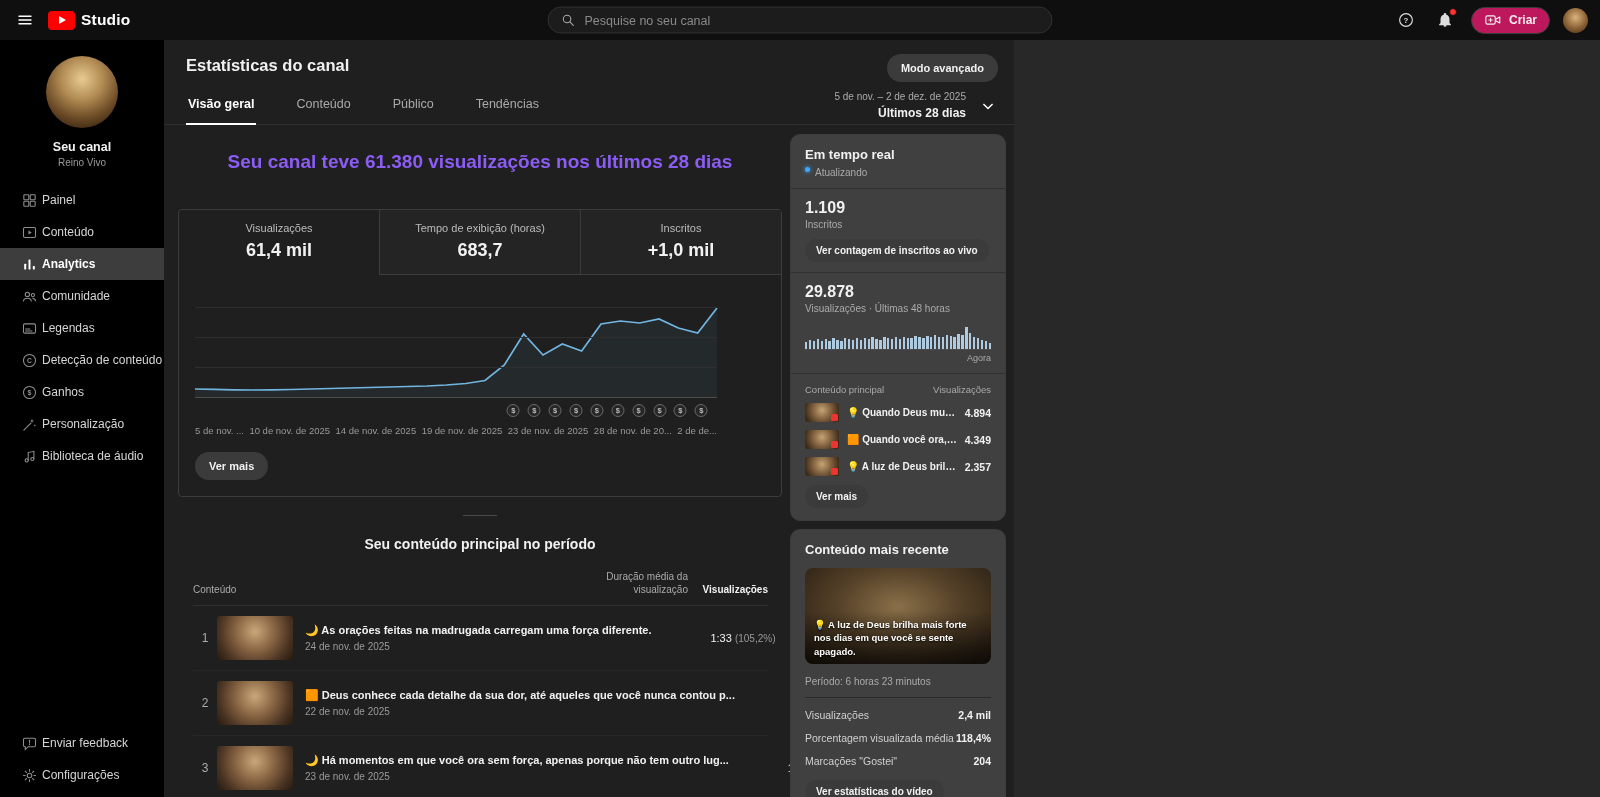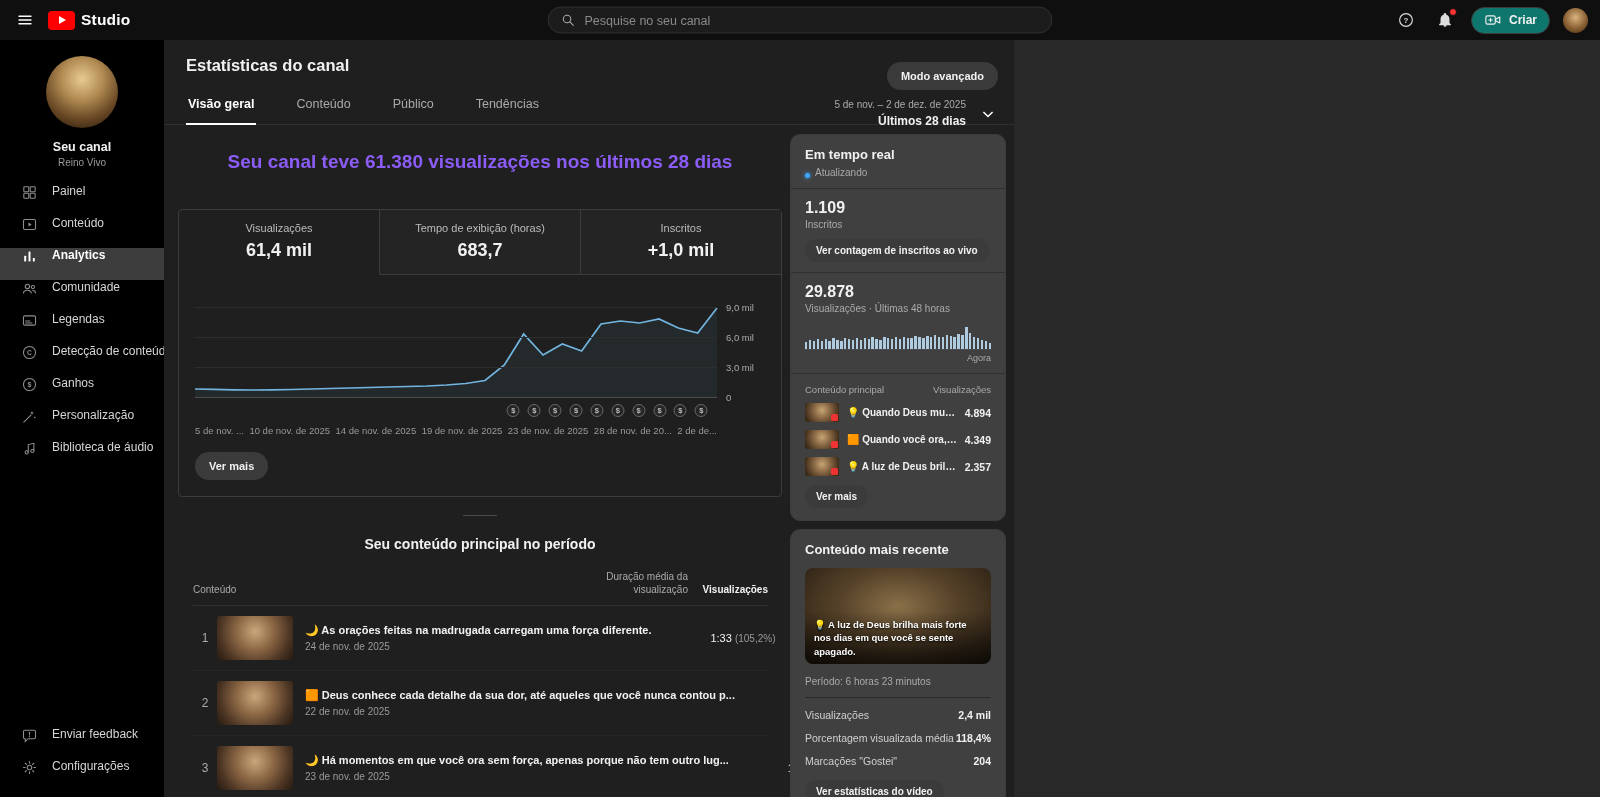--- a/index.html
+++ b/index.html
@@ -19,47 +19,47 @@
   .logo-mark { width:27px; height:19px; background:#f00; border-radius:4px; display:flex; align-items:center; justify-content:center; }
   .play { width:0; height:0; border-left:7px solid #fff; border-top:4.5px solid transparent; border-bottom:4.5px solid transparent; margin-left:1px; }
   .logo-text { color:#fff; font-size:15.5px; font-weight:600; letter-spacing:.2px; }
   .searchbar { position:absolute; left:50%; top:50%; transform:translate(-50%,-50%); width:505px; height:27px; background:#1c1c1c; border:1px solid #303030; border-radius:14px; display:flex; align-items:center; padding:0 6px 0 12px; gap:9px; }
   .search-ic { width:15px; height:15px; flex:none; }
   .search-input { flex:1; background:transparent; border:none; outline:none; color:#eee; font-size:12.5px; font-family:inherit; }
   .search-input::placeholder { color:#8a8a8a; }
   .tb-right { margin-left:auto; display:flex; align-items:center; gap:13px; }
   .bell-wrap { position:relative; }
   .bell-dot { position:absolute; top:1px; right:1px; width:8px; height:8px; background:#f33; border-radius:50%; border:1.5px solid #0f0f0f; }
-  .create-btn { display:flex; align-items:center; gap:7px; background:#0f766e; border:1px solid #3c3c3c; border-radius:14px; height:27px; padding:0 12px; color:#f1f1f1; font-size:12px; font-weight:600; cursor:pointer;justify-content:space-between; }
+  .create-btn { display:flex; align-items:center; gap:7px; background:#be185d; border:1px solid #3c3c3c; border-radius:14px; height:27px; padding:0 12px; color:#f1f1f1; font-size:12px; font-weight:600; cursor:pointer;justify-content:space-between; }
   .avatar-btn { background:none; border:none; padding:0; cursor:pointer; }
   .avatar-sm { width:25px; height:25px; border-radius:50%; display:block; background:radial-gradient(circle at 50% 38%, #d9b47e, #8a6034 55%, #40290f); }
 
   
   .shell { display:flex; height:757px; }
 
   
   .sidebar { width:164px; flex:none; background:#000000; display:flex; flex-direction:column; padding-top:16px; overflow:hidden; }
   .channel-block { display:flex; flex-direction:column; align-items:center; }
   .channel-avatar { width:72px; height:72px; border-radius:50%; cursor:pointer;
     background:radial-gradient(circle at 50% 32%, #e8cb92 0%, #b08a52 35%, #6b4a26 65%, #33220f 90%); }
   .channel-name { margin-top:12px; font-size:12.5px; font-weight:700; color:#f1f1f1; }
   .channel-handle { margin-top:3px; font-size:10px; color:#9a9a9a; }
   .nav { margin-top:16px; display:flex; flex-direction:column; }
-  .nav-item { display:flex; gap:14px; height:32px; padding-left:21px; color:#8f8f8f; cursor:pointer; }
+  .nav-item { display:flex; align-items:center; gap:4px; height:32px; padding-left:21px; color:#8f8f8f; cursor:pointer; }
   .nav-item .ic { width:17px; height:17px; flex:none; }
   .nav-label { font-size:12px; color:#d6d6d6; white-space:nowrap; }
   .nav-item.active { background:#3d3d3d; color:#fff; }
   .nav-item.active .nav-label { color:#fff; font-weight:600; }
   .nav-footer { margin-top:auto; margin-bottom:6px; }
 
   
   .content-wrap { width:850px; flex:none; background:#1f1f1f; overflow:hidden; position:relative; }
   .page-head { position:relative; padding:16px 16px 0 22px; }
   .page-title { font-size:16.5px; font-weight:700; color:#f1f1f1; }
-  .head-right { position:absolute; top:22px; right:16px; display:flex; flex-direction:column; align-items:flex-end; gap:9px; }
+  .head-right { position:absolute; top:14px; right:16px; display:flex; flex-direction:column; align-items:flex-end; gap:9px; }
   .pill-btn { background:#3b3b3b; border:none; color:#f1f1f1; font-weight:700; font-size:11px; padding:8px 14px; border-radius:16px; cursor:pointer; white-space:nowrap; }
   .pill-btn.sm { font-size:10px; padding:6px 11px; }
   .date-picker { display:flex; align-items:center; gap:12px; cursor:pointer; }
   .date-texts { display:flex; flex-direction:column; align-items:flex-end; }
   .date-range { font-size:10px; color:#aaa; }
   .date-preset { font-size:12px; font-weight:700; color:#f1f1f1; margin-top:4px; }
   .chev { width:20px; height:20px; }
   .tabs { display:flex; gap:38px; padding-left:22px; margin-top:10px; border-bottom:1px solid #303030; }
   .tab { font-size:12.5px; color:#aaa; padding:12px 2px; cursor:pointer; border-bottom:2.5px solid transparent; margin-bottom:-1px; }
   .tab.active { color:#fff; font-weight:700; border-bottom-color:#fff; }
@@ -105,21 +105,21 @@
   .t-title { font-size:11px; font-weight:700; color:#f1f1f1; white-space:nowrap; overflow:hidden; text-overflow:ellipsis; padding-right:12px; }
   .t-date { font-size:10px; color:#999; margin-top:4px; }
   .t-duration { text-align:right; font-size:11px; color:#f1f1f1; white-space:nowrap; }
   .dur-pct { color:#999; font-size:10px; }
   .t-views { text-align:right; font-size:11px; font-weight:700; color:#f1f1f1; }
 
   
   .card { border:1px solid #3c3c3c; border-radius:10px; background:#404040; padding:12px 14px; }
   .card-title { font-size:13px; font-weight:700; color:#f1f1f1; }
   .hr { height:1px; background:#303030; margin:10px -14px; }
-  .rt-status { display:flex; align-items:flex-end; gap:5px; color:#aaa; font-size:10px; margin-top:5px; }
+  .rt-status { display:flex; align-items:flex-start; gap:5px; color:#aaa; font-size:10px; margin-top:5px; }
   .live-dot { width:5px; height:5px; border-radius:50%; background:#3ea6ff; box-shadow:0 0 4px #3ea6ff; }
   .big-num { font-size:16px; font-weight:700; color:#f1f1f1; }
   .sub-label { font-size:10px; color:#aaa; margin-top:2px; }
   .rt-card .pill-btn.sm { margin-top:9px; }
   .rt-bars { display:flex; align-items:flex-end; gap:1.5px; height:25px; margin-top:11px; border-bottom:1px solid #4a4a4a; }
   .rt-bar { flex:1; background:#aecbdf; min-height:2px; }
   .rt-now { text-align:right; font-size:9px; color:#aaa; margin-top:3px; }
   .rt-list-head { display:flex; justify-content:space-between; font-size:9.5px; color:#aaa; margin-top:2px; }
   .rt-row { display:flex; align-items:center; gap:8px; margin-top:8px; cursor:pointer; }
   .rt-thumb { width:34px; height:19px; border-radius:2px; position:relative; flex:none;
@@ -346,26 +346,20 @@
                 <span class="evt" style="left: 61%;">$</span>
                 <span class="evt" style="left: 65%;">$</span>
                 <span class="evt" style="left: 69%;">$</span>
                 <span class="evt" style="left: 73%;">$</span>
                 <span class="evt" style="left: 77%;">$</span>
                 <span class="evt" style="left: 81%;">$</span>
                 <span class="evt" style="left: 85%;">$</span>
                 <span class="evt" style="left: 89%;">$</span>
                 <span class="evt" style="left: 93%;">$</span>
                 <span class="evt" style="left: 97%;">$</span>
-              </div>
-            <div class="y-axis" id="y-axis">
-                <span class="y-tick" style="top: 6.25%;">9,0 mil</span>
-                <span class="y-tick" style="top: 37.5%;">6,0 mil</span>
-                <span class="y-tick" style="top: 68.75%;">3,0 mil</span>
-                <span class="y-tick" style="top: 100%;">0</span>
               </div>
             <div class="x-labels" id="x-labels">
                 <span>5 de nov. ...</span>
                 <span>10 de nov. de 2025</span>
                 <span>14 de nov. de 2025</span>
                 <span>19 de nov. de 2025</span>
                 <span>23 de nov. de 2025</span>
                 <span>28 de nov. de 20...</span>
                 <span>2 de de...</span>
               </div>

